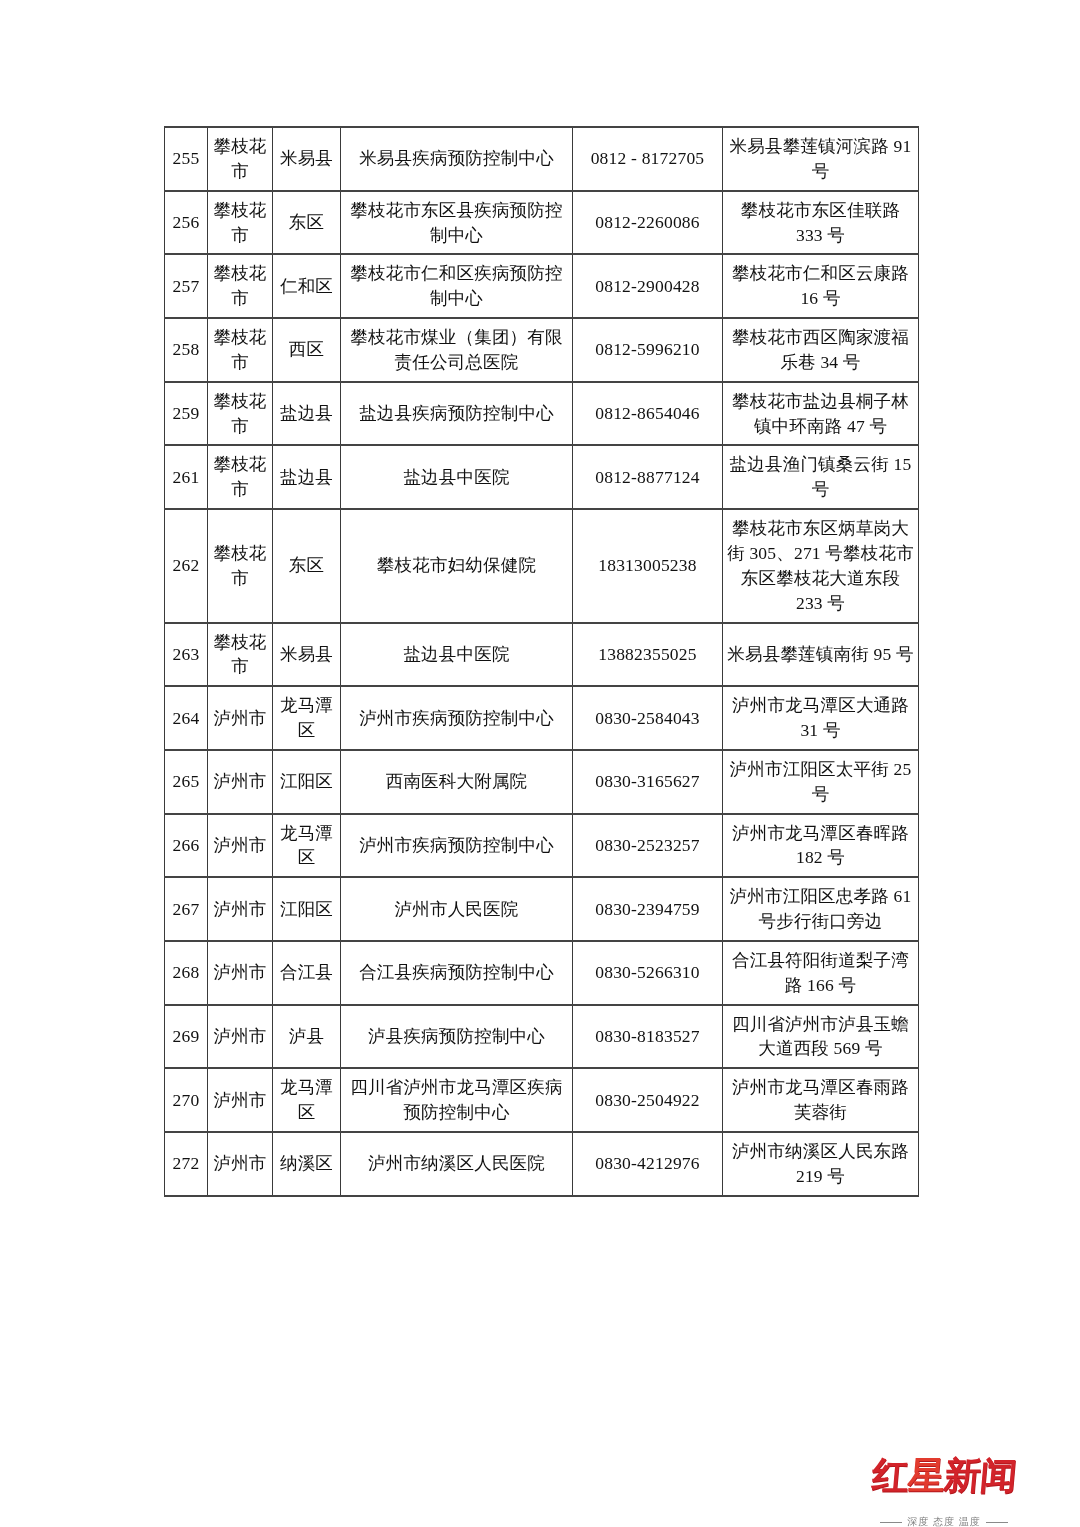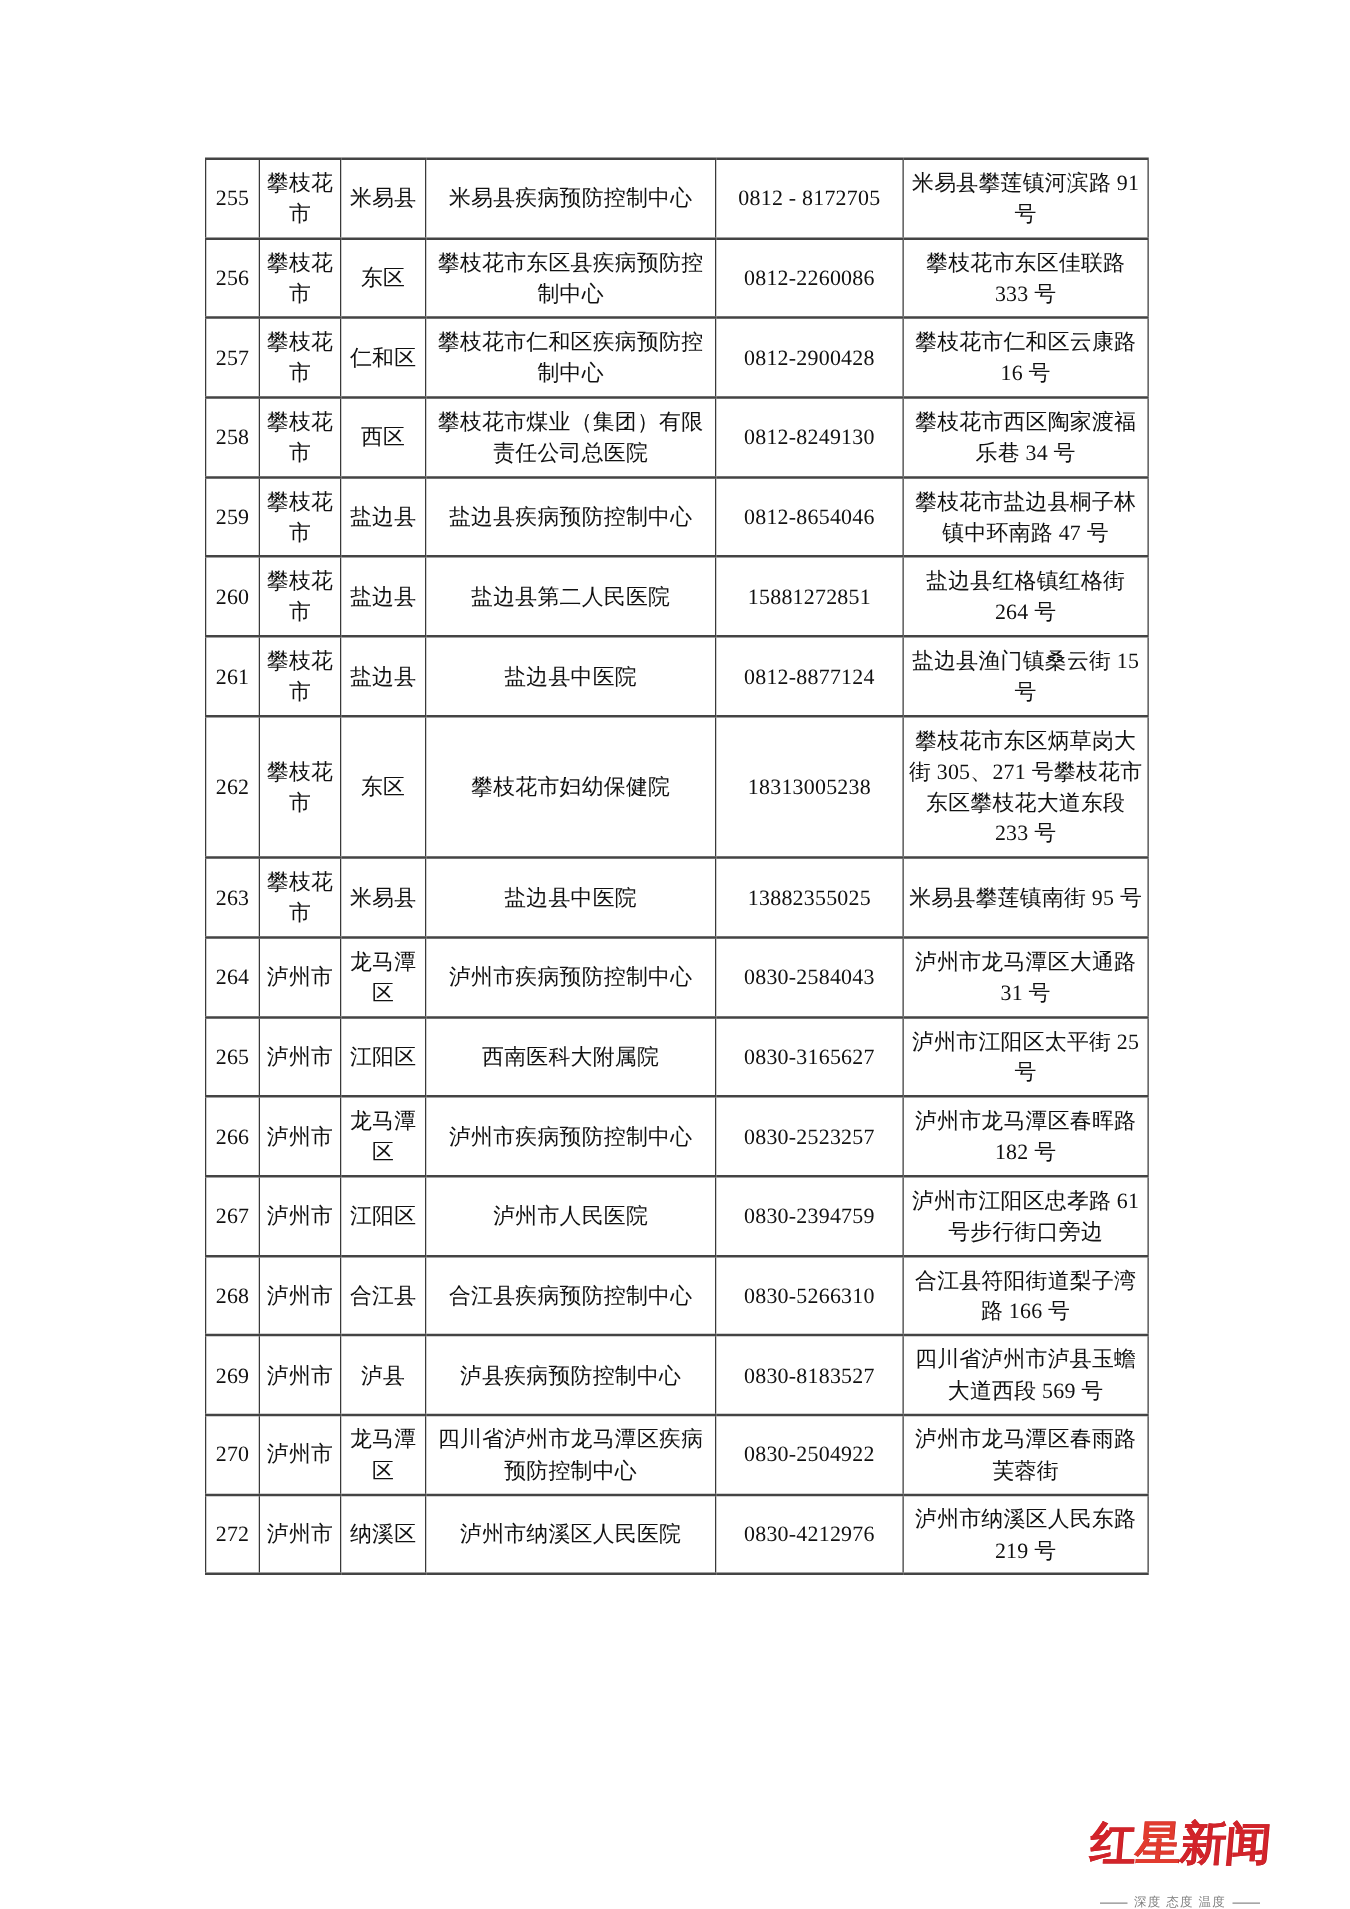--- a/index.html
+++ b/index.html
@@ -163,38 +163,30 @@
             <td class="dist">仁和区</td>
             <td class="name">攀枝花市仁和区疾病预防控制中心</td>
             <td class="phone">0812-2900428</td>
             <td class="address">攀枝花市仁和区云康路 16 号</td>
           </tr>
           <tr>
             <td class="idx">258</td>
             <td class="city">攀枝花市</td>
             <td class="dist">西区</td>
             <td class="name">攀枝花市煤业（集团）有限责任公司总医院</td>
-            <td class="phone">0812-8249130</td>
+            <td class="phone">0812-5996210</td>
             <td class="address">攀枝花市西区陶家渡福乐巷 34 号</td>
           </tr>
           <tr>
             <td class="idx">259</td>
             <td class="city">攀枝花市</td>
             <td class="dist">盐边县</td>
             <td class="name">盐边县疾病预防控制中心</td>
             <td class="phone">0812-8654046</td>
             <td class="address">攀枝花市盐边县桐子林镇中环南路 47 号</td>
-          </tr>
-          <tr>
-            <td class="idx">260</td>
-            <td class="city">攀枝花市</td>
-            <td class="dist">盐边县</td>
-            <td class="name">盐边县第二人民医院</td>
-            <td class="phone">15881272851</td>
-            <td class="address">盐边县红格镇红格街 264 号</td>
           </tr>
           <tr>
             <td class="idx">261</td>
             <td class="city">攀枝花市</td>
             <td class="dist">盐边县</td>
             <td class="name">盐边县中医院</td>
             <td class="phone">0812-8877124</td>
             <td class="address">盐边县渔门镇桑云街 15 号</td>
           </tr>
           <tr>

